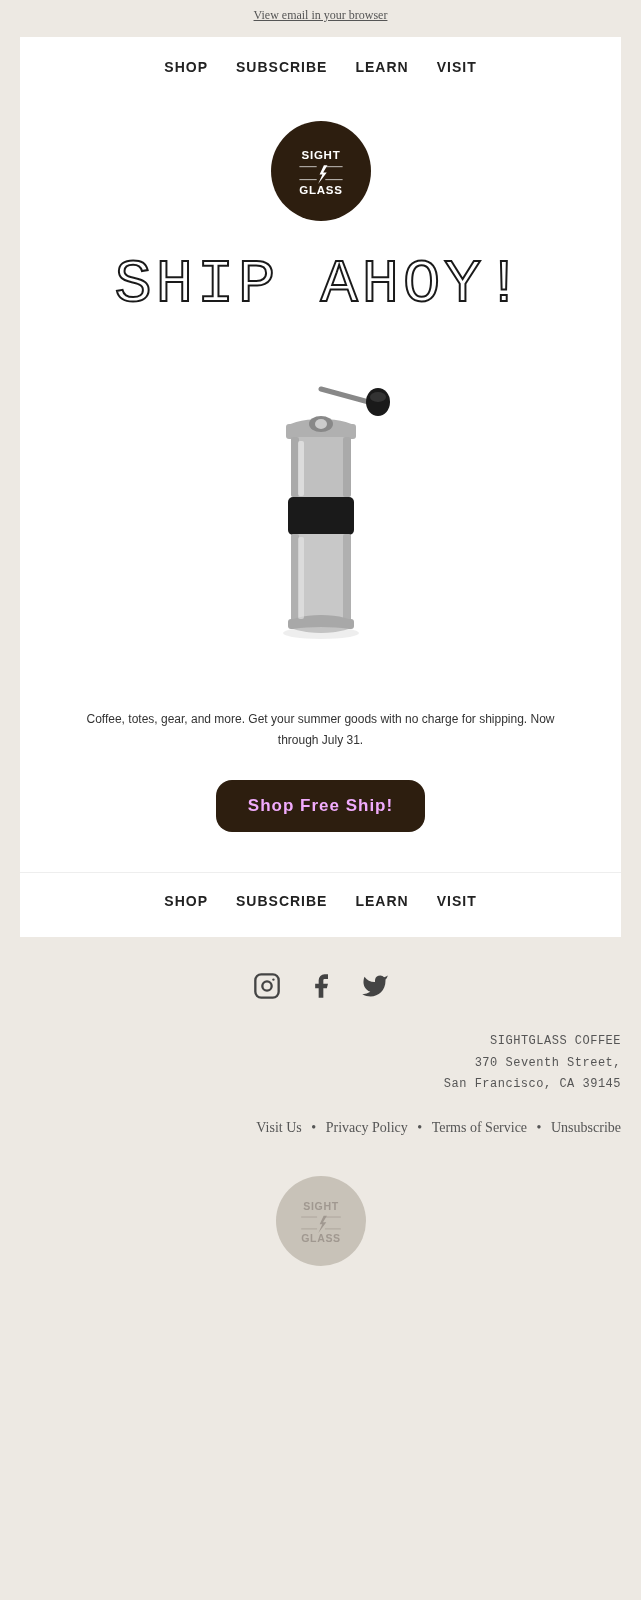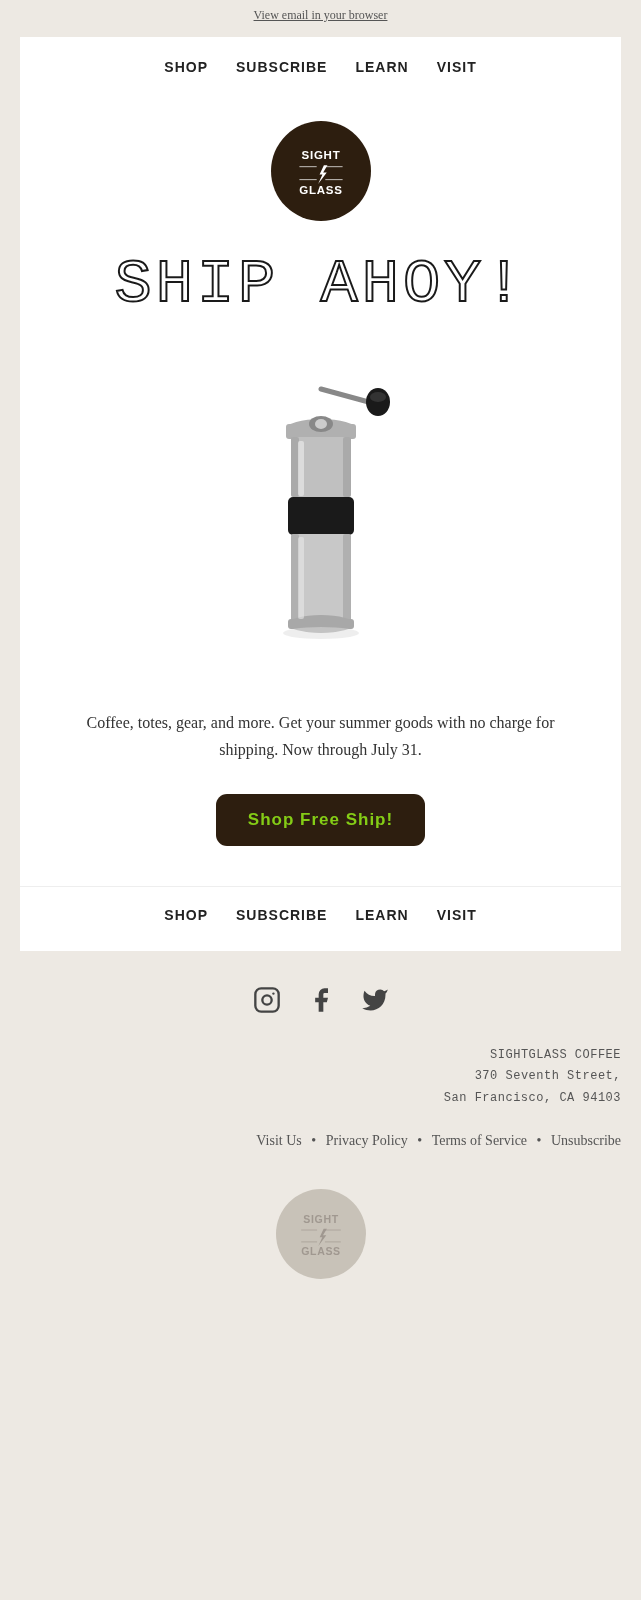--- a/index.html
+++ b/index.html
@@ -95,42 +95,42 @@
       padding: 30px 0 40px;
       min-height: 320px;
     }
 
     
 
     
     .body-text {
       text-align: center;
       padding: 10px 50px 30px;
-      font-family: Liberation Serif, serif;
-      font-size: 16px;
+      font-family: Liberation Sans, sans-serif;
+      font-size: 12px;
       line-height: 1.7;
       color: #333;
     }
 
     
     .cta-area {
       display: flex;
       justify-content: center;
       padding: 0 0 40px;
     }
 
     .cta-button {
       background-color: #2d1e0f;
-      color: #84cc16;
+      color: #f0abfc;
       font-family: 'Arial Black', Arial, sans-serif;
       font-weight: 900;
       font-size: 17px;
       letter-spacing: 1px;
       padding: 16px 32px;
-      border-radius: 11px;
+      border-radius: 16px;
       text-decoration: none;
       display: inline-block;
       cursor: pointer;
       border: none;
     }
 
     
     .bottom-nav {
       display: flex;
       justify-content: center;
@@ -326,21 +326,21 @@
     <div class="social-icon">
       <svg width="28" height="28" viewBox="0 0 24 24" fill="#444">
         <path d="M23 3a10.9 10.9 0 0 1-3.14 1.53 4.48 4.48 0 0 0-7.86 3v1A10.66 10.66 0 0 1 3 4s-4 9 5 13a11.64 11.64 0 0 1-7 2c9 5 20 0 20-11.5a4.5 4.5 0 0 0-.08-.83A7.72 7.72 0 0 0 23 3z"></path>
       </svg>
     </div>
   </div>
 
   <div class="footer-address">
     <div>SIGHTGLASS COFFEE</div>
     <div>370 Seventh Street,</div>
-    <div>San Francisco, CA 94103</div>
+    <div>San Francisco, CA 39145</div>
   </div>
 
   <div class="footer-links">
     <a href="#">Visit Us</a>
     <span> • </span>
     <a href="#">Privacy Policy</a>
     <span> • </span>
     <a href="#">Terms of Service</a>
     <span> • </span>
     <a href="#">Unsubscribe</a>

